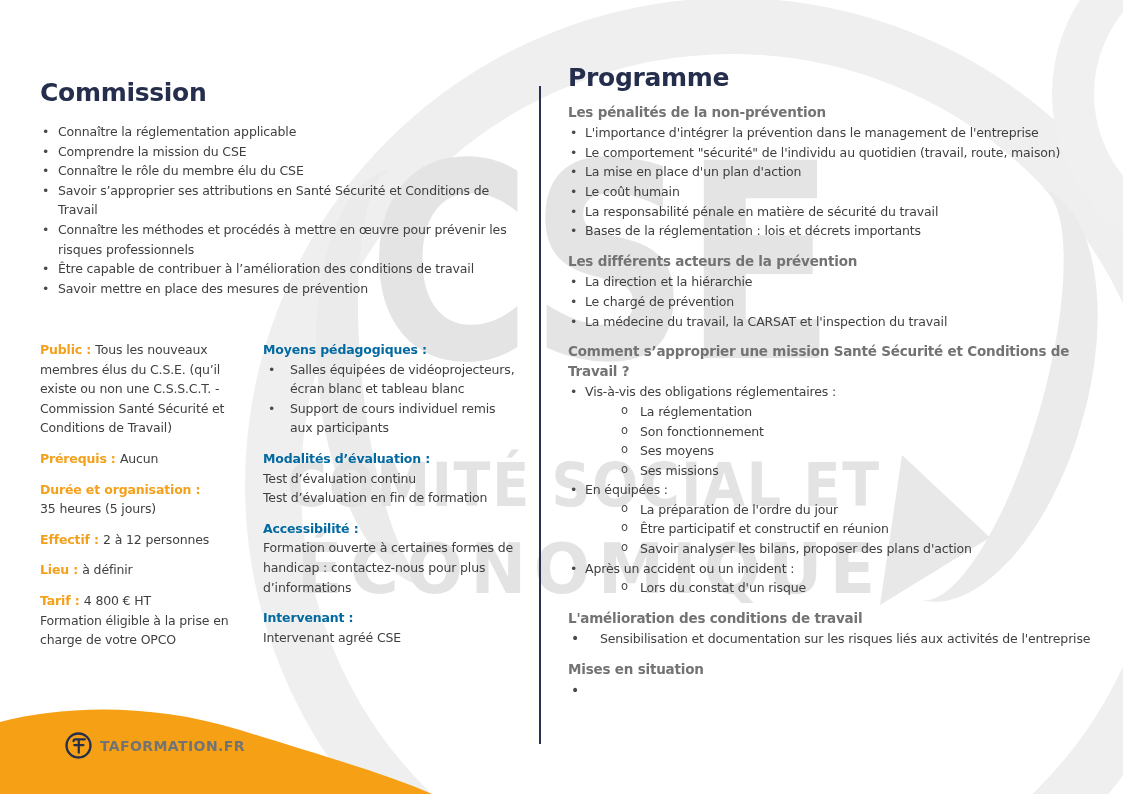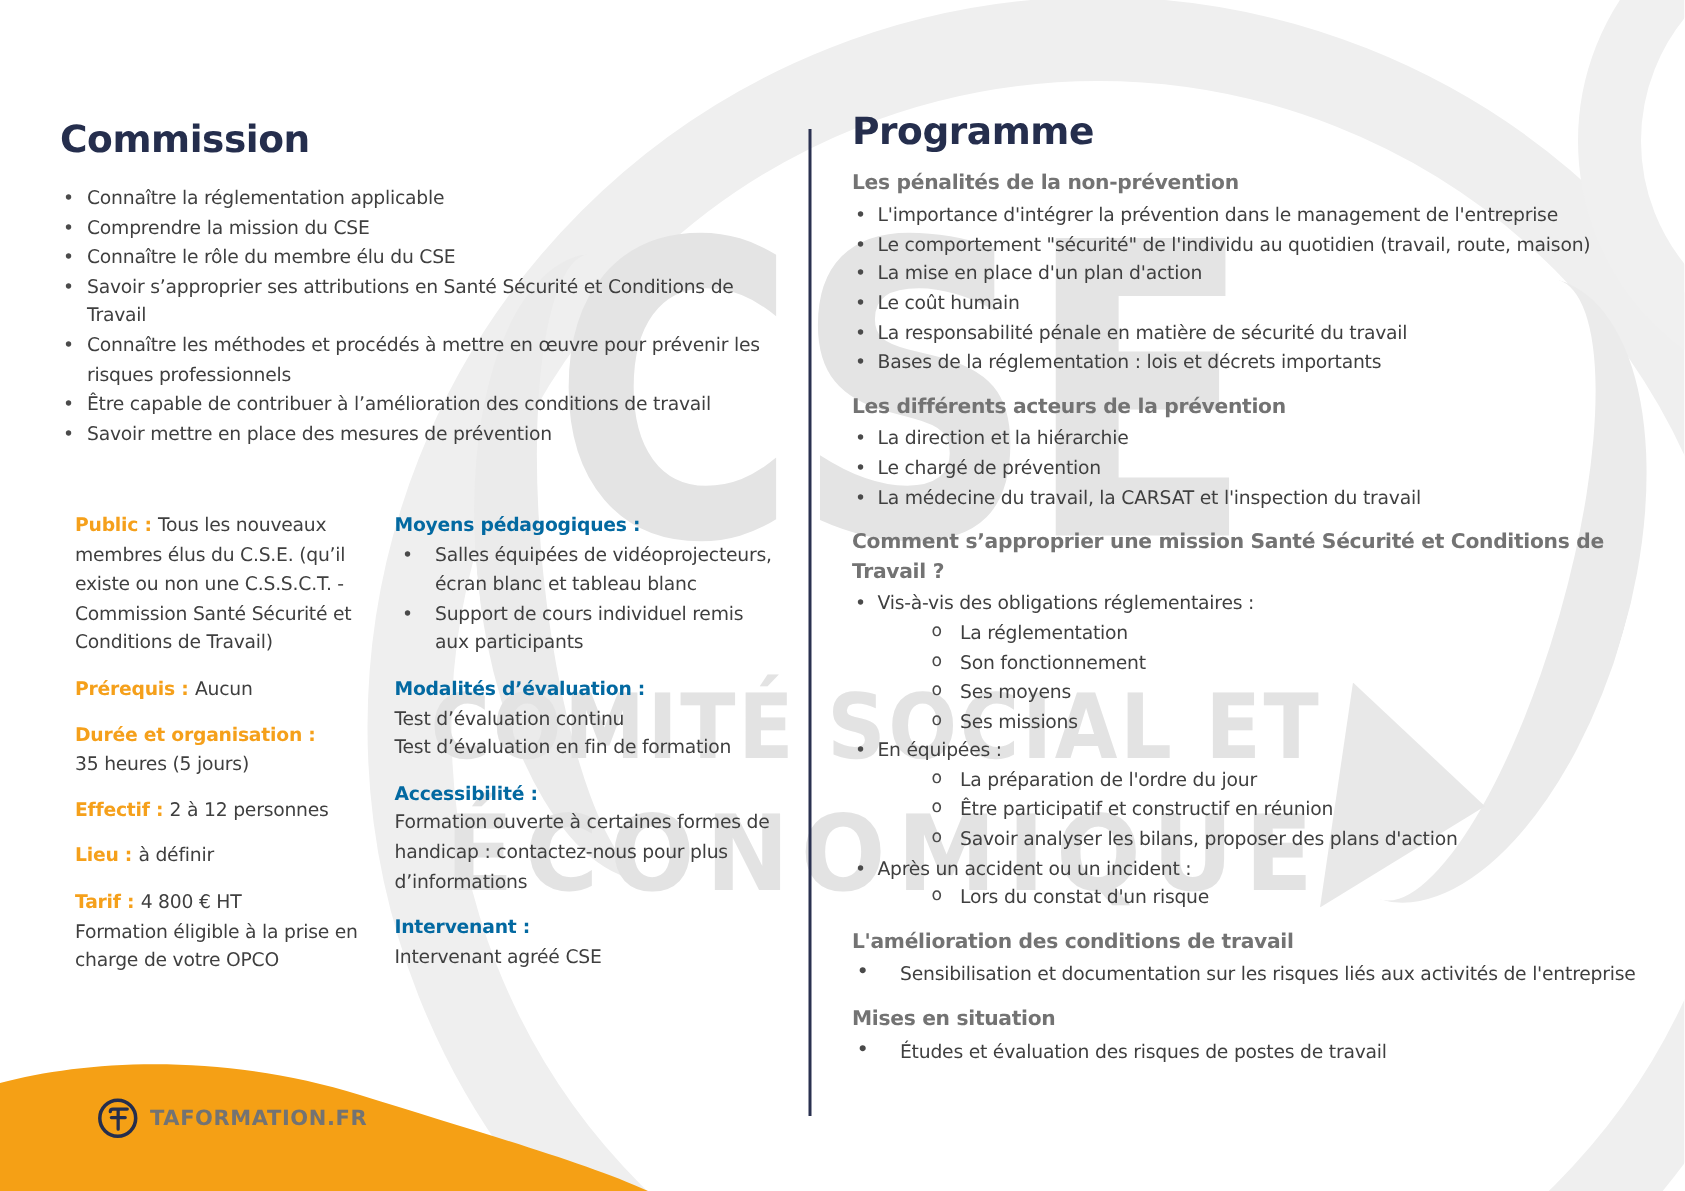--- a/index.html
+++ b/index.html
@@ -21,29 +21,29 @@
     clip-path:polygon(20% 0,100% 55%,0 100%);}
   .wm-cse{position:absolute;left:368px;top:128px;font-size:272px;line-height:1;font-weight:bold;
     color:#e4e4e4;letter-spacing:-8px;transform:scaleX(0.82);transform-origin:left top;white-space:nowrap;}
   .wm-l1{position:absolute;left:287px;top:450px;font-size:60px;font-weight:bold;color:#e3e3e3;
     letter-spacing:2px;transform:scaleX(0.9);transform-origin:left top;white-space:nowrap;}
   .wm-l2{position:absolute;left:297px;top:528px;font-size:70px;font-weight:bold;color:#e3e3e3;
     letter-spacing:8px;transform:scaleX(0.95);transform-origin:left top;white-space:nowrap;}
   
   .title{font-size:25px;font-weight:bold;color:#252e4d;margin:0 0 15px 0;letter-spacing:-0.3px;}
   .col-left{position:absolute;left:40px;top:78px;width:478px;z-index:2;}
-  .col-right{position:absolute;left:568px;top:78px;width:548px;z-index:2;}
+  .col-right{position:absolute;left:568px;top:68px;width:548px;z-index:2;}
   .divider{position:absolute;left:539px;top:86px;width:2px;height:658px;background:#2a3150;z-index:2;}
   .bodytxt,.objectives,.info-row,.prog{font-size:12.5px;letter-spacing:-0.15px;line-height:19.6px;}
   
   .objectives{list-style:none;margin:0;padding:0;}
   .obj-item{position:relative;padding-left:18px;}
   .obj-item .marker{position:absolute;left:2px;top:0;color:#4a4a4a;}
   
-  .info-row{position:absolute;left:40px;top:340px;width:478px;display:flex;z-index:2;justify-content:flex-end;}
+  .info-row{position:absolute;left:40px;top:340px;width:478px;display:flex;gap:10px;z-index:2;}
   .info-col{width:213px;}
   .ped-col{width:255px;}
   .info-item{margin-bottom:11px;}
   .info-label{color:#f5a01b;font-weight:bold;}
   .ped-block{margin-bottom:11px;}
   .ped-head{color:#0369a1;font-weight:bold;}
   .ped-bullet{position:relative;padding-left:27px;}
   .ped-bullet .marker{position:absolute;left:5px;top:0;color:#4a4a4a;}
   
   .prog-section{margin-bottom:11px;}
@@ -156,21 +156,21 @@
           <div class="sub-item"><span class="marker">o</span><span class="txt">Savoir analyser les bilans, proposer des plans d'action</span></div>
           <div class="prog-item"><span class="marker">•</span><span class="txt">Après un accident ou un incident :</span></div>
           <div class="sub-item"><span class="marker">o</span><span class="txt">Lors du constat d'un risque</span></div>
         </div>
         <div class="prog-section wide">
           <h2 class="prog-h">L'amélioration des conditions de travail</h2>
           <div class="prog-item wide"><span class="marker">•</span><span class="txt">Sensibilisation et documentation sur les risques liés aux activités de l'entreprise</span></div>
         </div>
         <div class="prog-section wide">
           <h2 class="prog-h">Mises en situation</h2>
-          <div class="prog-item wide"><span class="marker">•</span><span class="txt">Études et évaluation des risques de postes de travail</span></div>
+          <div class="prog-item wide"><span class="marker">•</span></div>
         </div>
       </div>
   </section>
 
   <svg class="blob" viewBox="0 0 600 94" aria-hidden="true">
     <path d="M0 22 C 60 6, 150 2, 240 30 C 320 55, 390 75, 432 94 L 0 94 Z" fill="#F5A015"></path>
   </svg>
 
   <div class="brand">
     <svg class="brand-icon" viewBox="0 0 32 32" aria-hidden="true">

